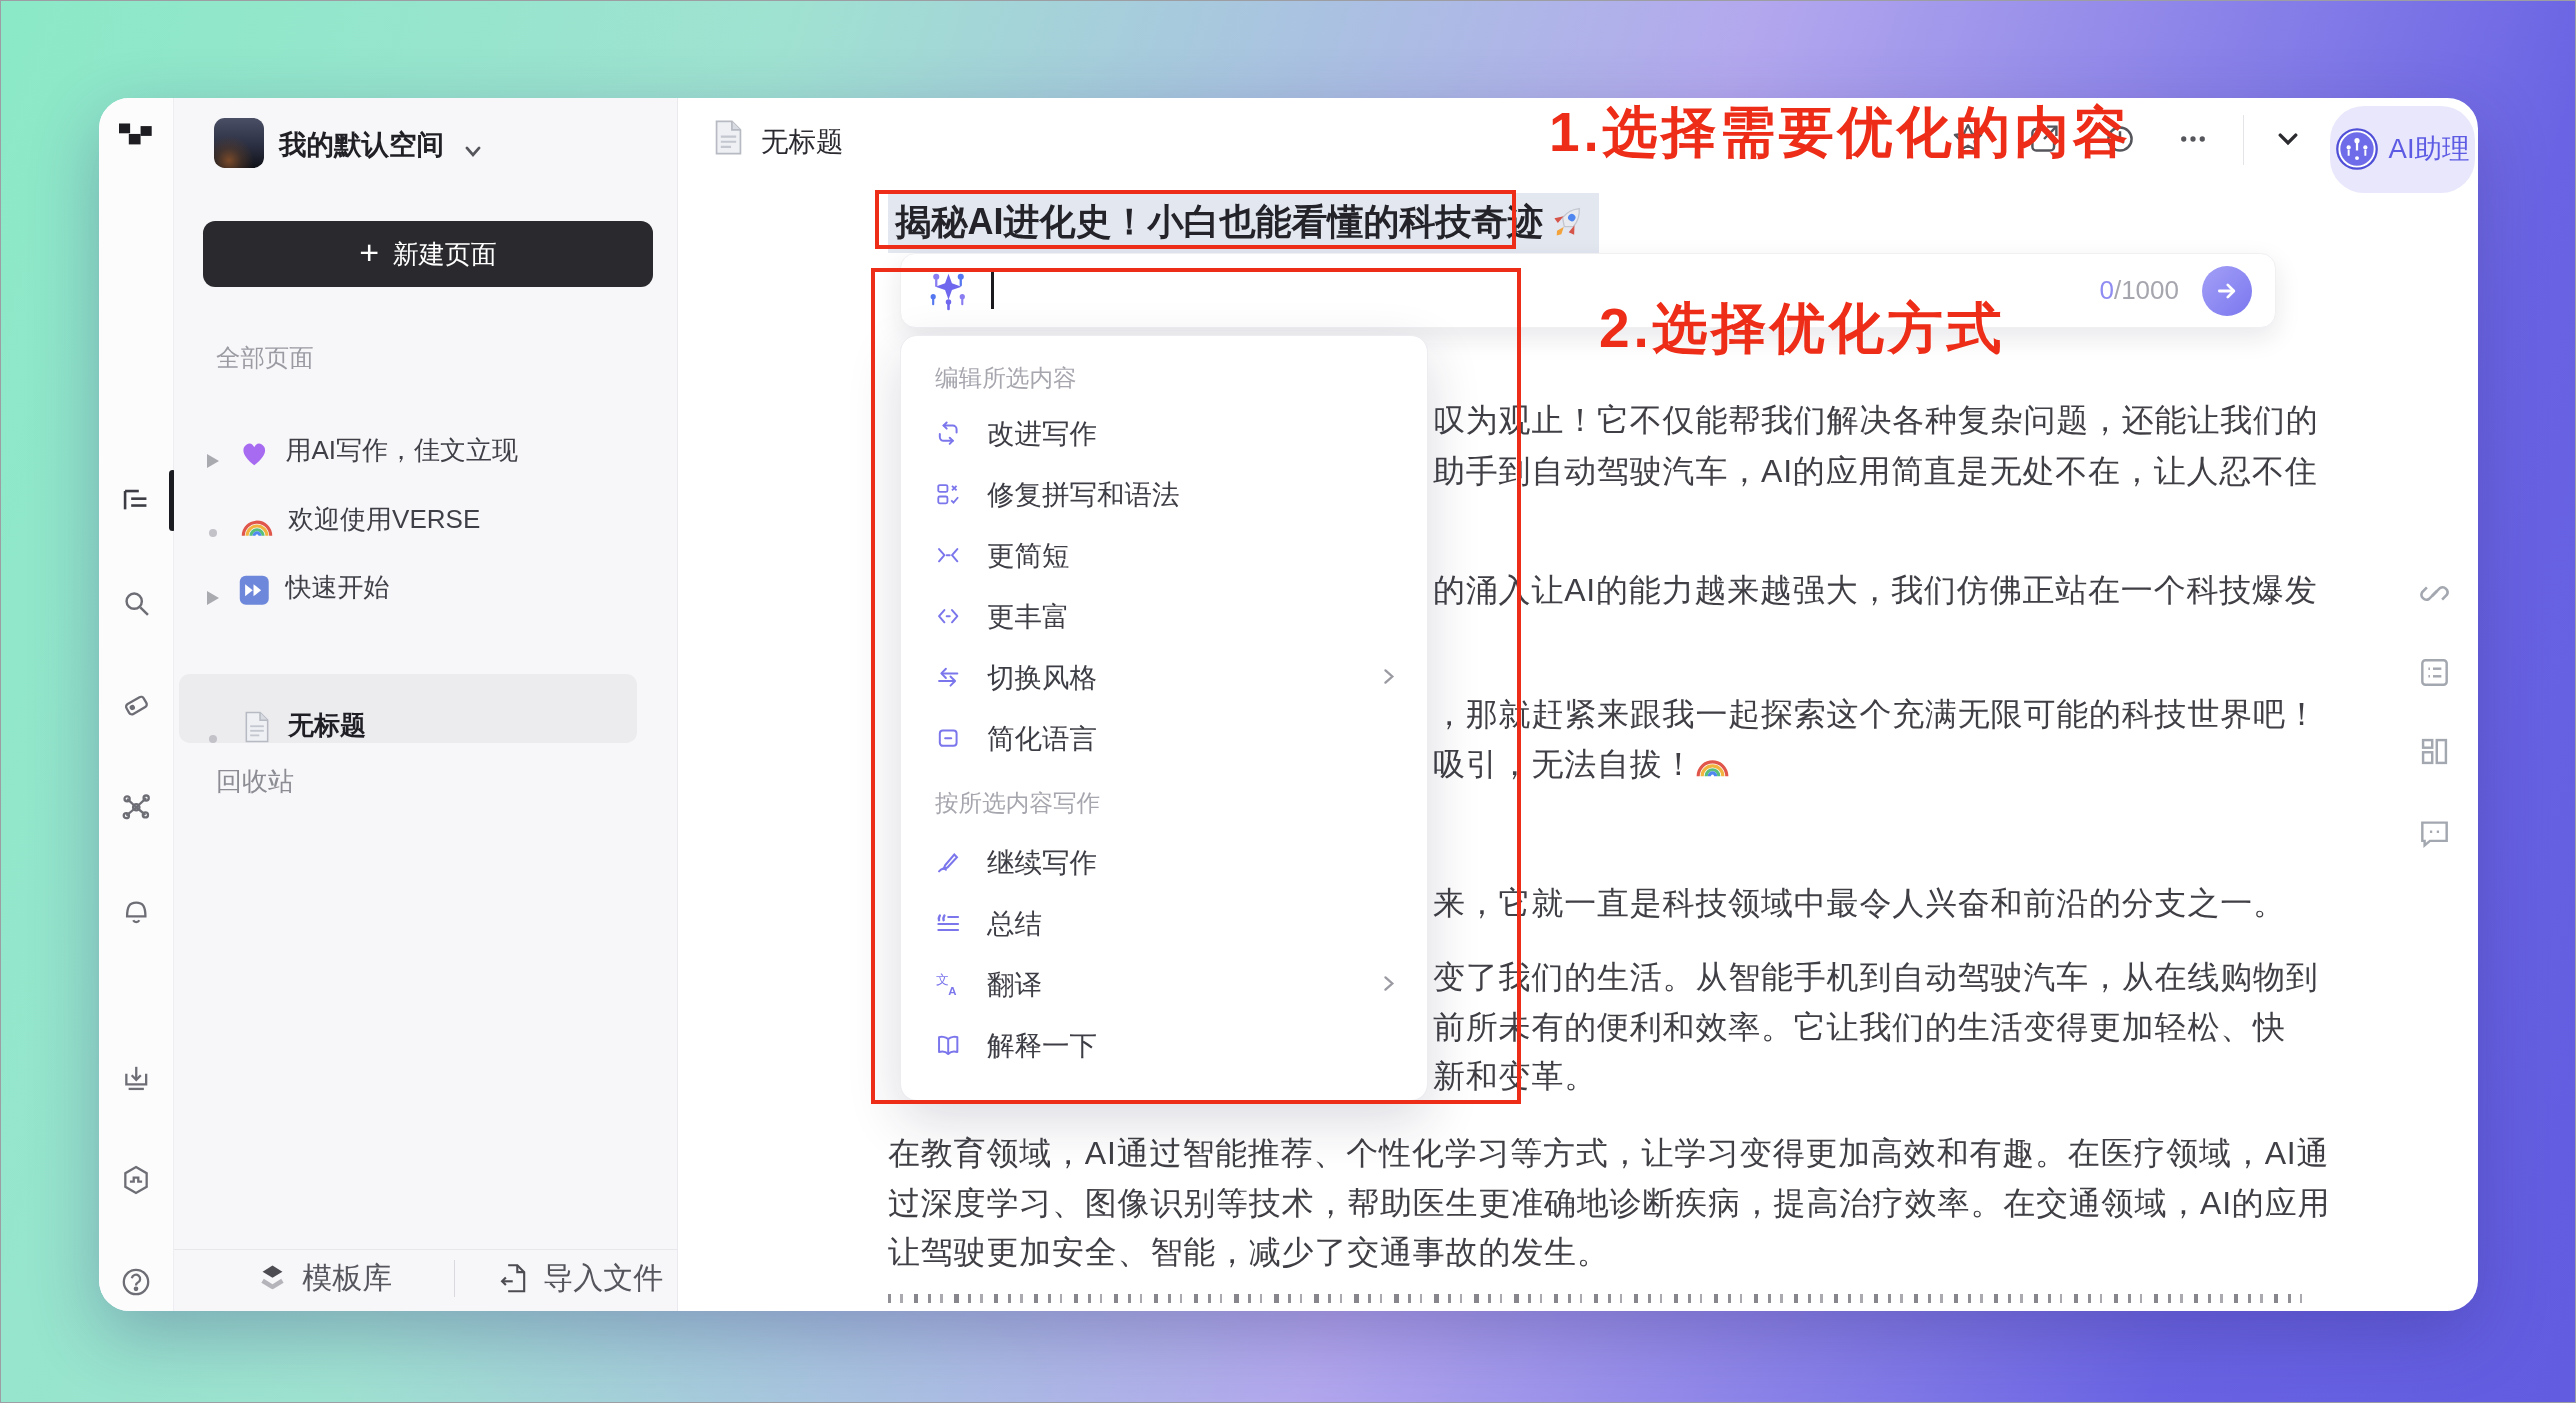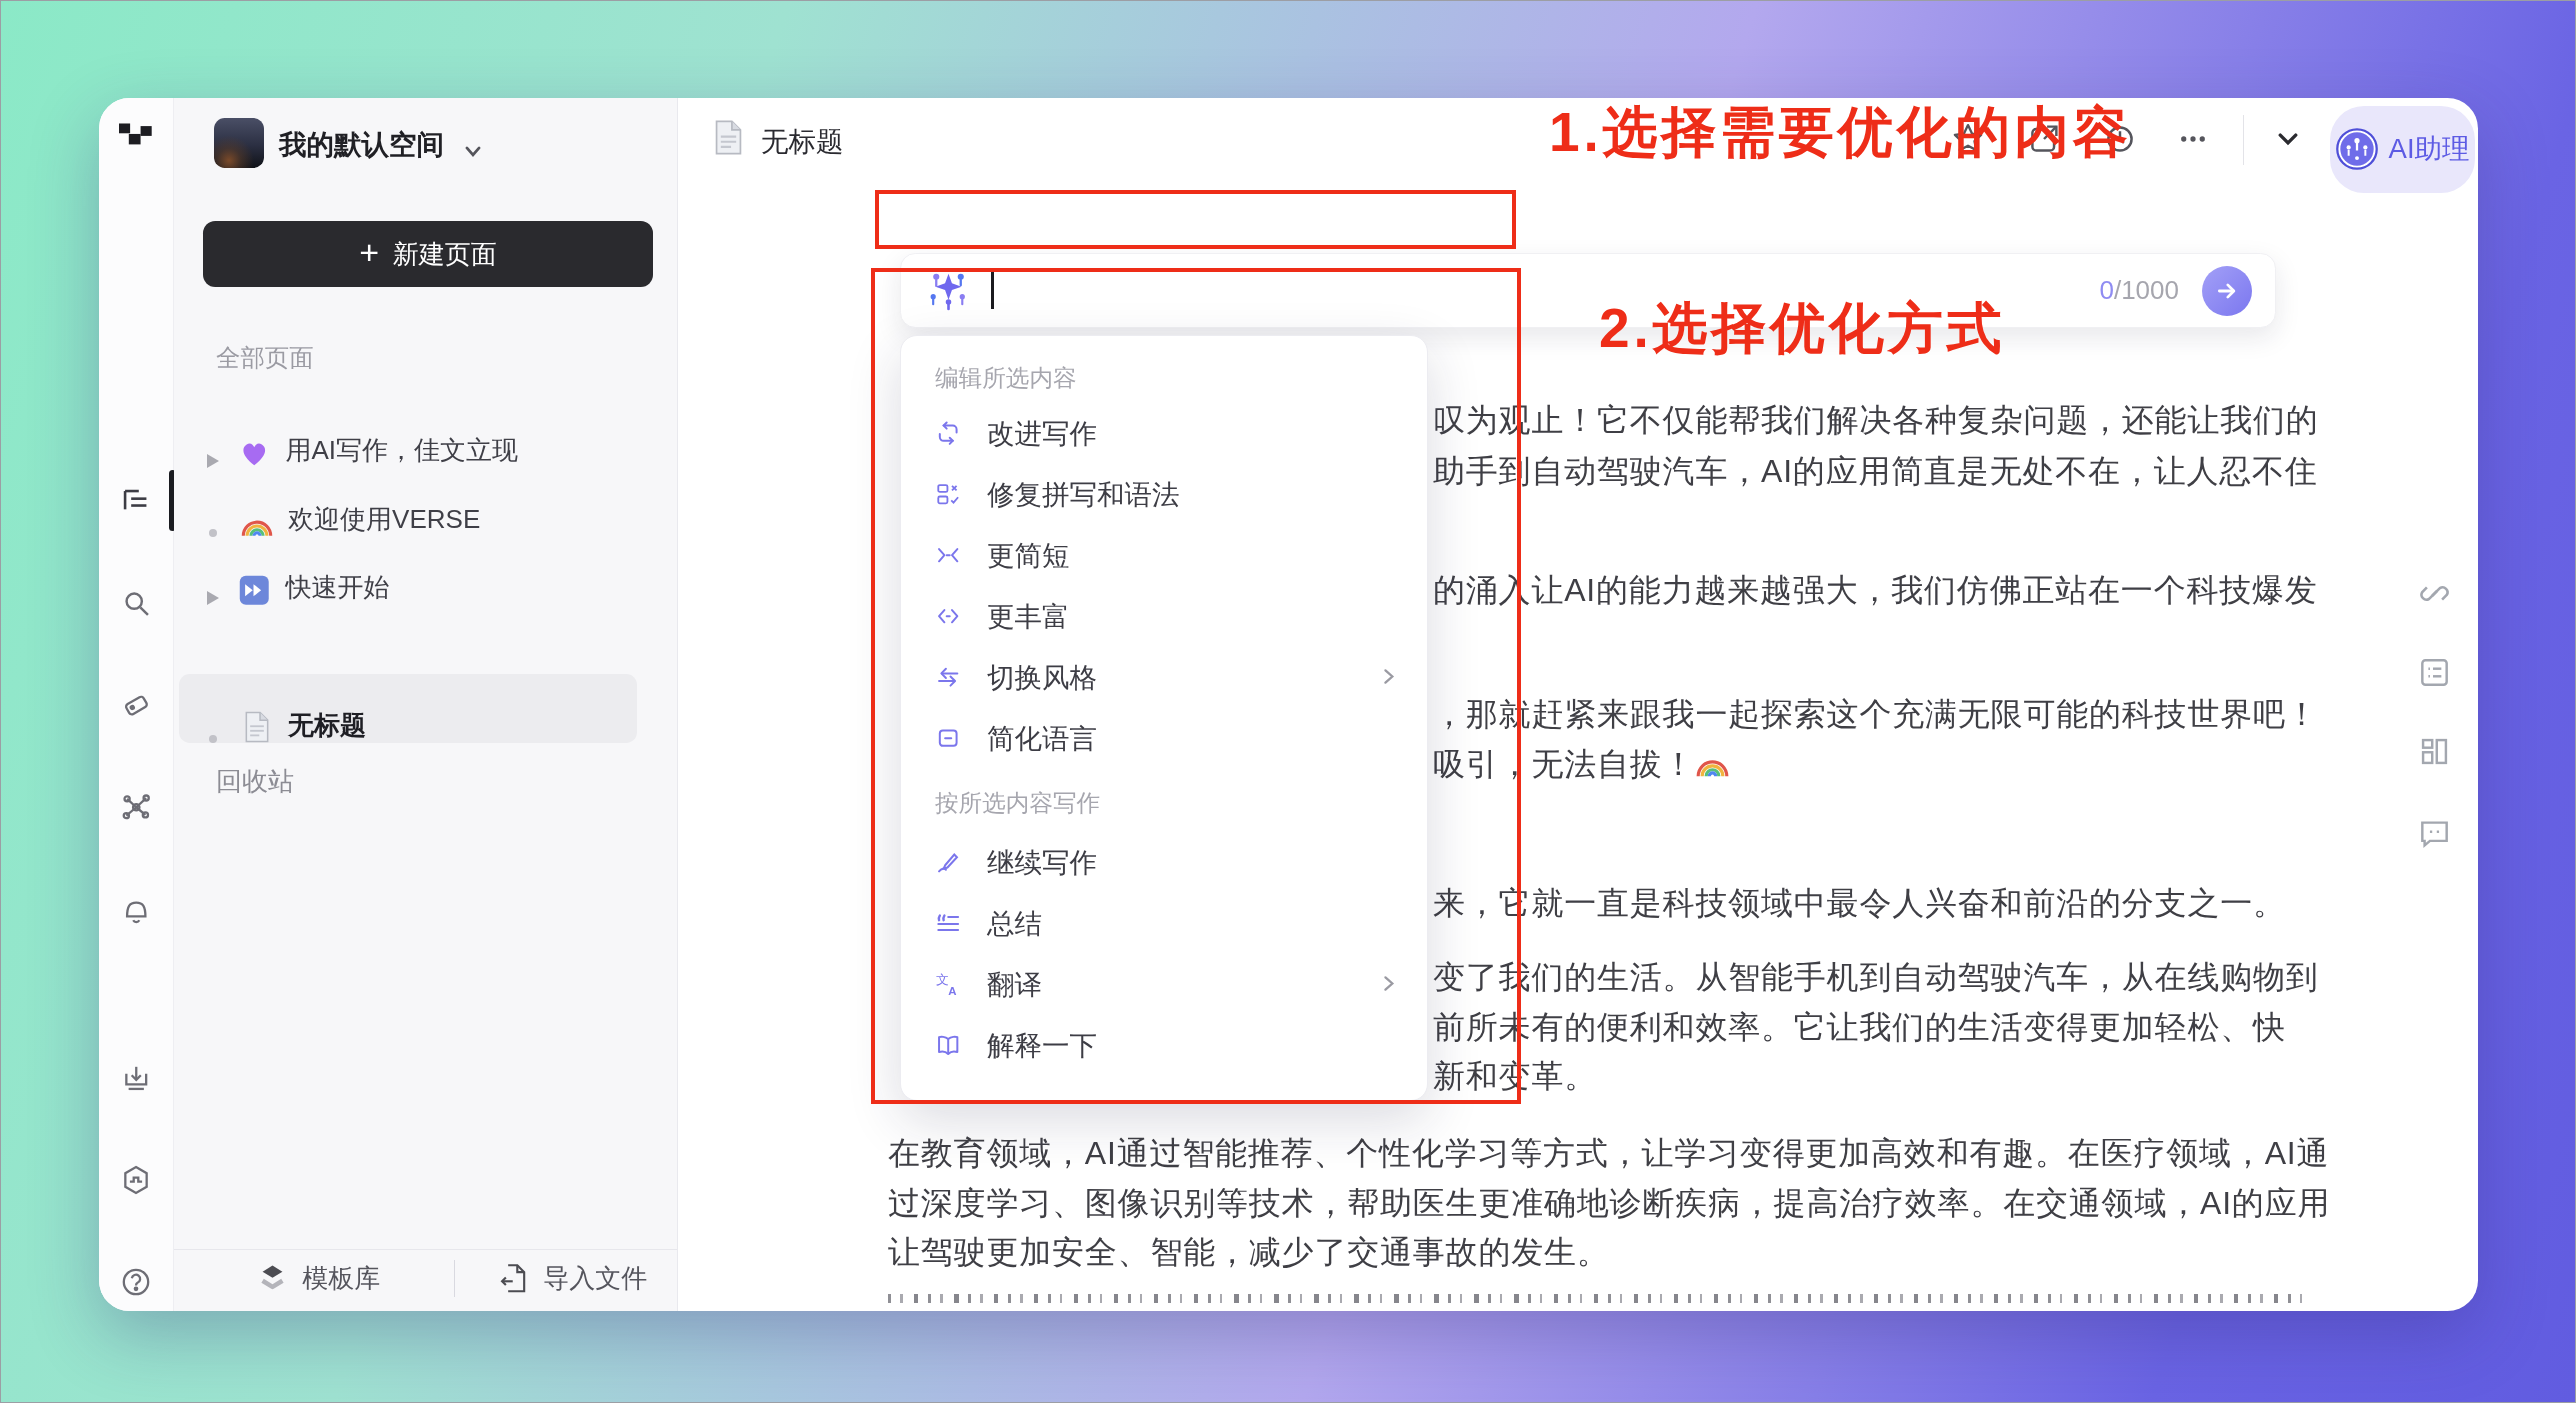--- a/index.html
+++ b/index.html
@@ -25,21 +25,21 @@
   .plus{font-size:34px;font-weight:400;line-height:1;margin-top:-3.1px;}
   .side-label{font-size:24.4px;color:#9b9ba3;}
   .side-item{left:80px;width:458px;height:69px;display:flex;align-items:flex-end;border-radius:10.7px;}
   .side-item.sel{background:#ececef;}
   .caret{width:0;height:0;border-left:12.2px solid #a9a9b0;border-top:7.6px solid transparent;border-bottom:7.6px solid transparent;margin-left:27.5px;}
   .dot{width:8.4px;height:8.4px;border-radius:50%;background:#c2c2c8;margin-left:30px;}
   .side-emoji{width:35px;margin-left:18.3px;display:flex;justify-content:center;}
   .side-text{font-size:26px;color:#3f3f47;margin-left:13.7px;white-space:nowrap;}
   .sel .side-text{font-weight:700;color:#1e1e24;}
   .foot-div{left:75px;top:1151px;width:503px;height:0.8px;background:#e7e7ec;}
-  .foot-item{top:1158px;height:44px;display:flex;align-items:center;gap:15.3px;font-size:26px;color:#55555d;}
+  .foot-item{top:1158px;height:44px;display:flex;align-items:center;gap:15.3px;font-size:30px;color:#55555d;}
   .foot-vdiv{left:355px;top:1162px;width:0.8px;height:37px;background:#d9d9e0;}
   
   .tab-title{left:662px;top:26px;font-size:27.5px;color:#2a2a30;}
   .hd-ic{top:24.4px;width:34px;height:34px;display:flex;align-items:center;justify-content:center;}
   .hd-div{left:2144px;top:17px;width:0.8px;height:50px;background:#e3e3e8;}
   .ai-pill{left:2231px;top:7.6px;width:145px;height:87px;border-radius:34px;background:#e9e7fb;
     display:flex;align-items:center;justify-content:center;gap:9.2px;}
   .ai-pill-txt{font-size:27.5px;color:#5d5be4;font-weight:500;}
   
   .doc-title{left:789px;top:95px;white-space:nowrap;}
@@ -312,20 +312,34 @@
         </svg>
     </div>
     <div class="abs rtool" style="top:717px">
       <svg width="35" height="35" viewBox="0 0 46 46" fill="none" stroke="#a3a7af" stroke-width="3.2">
           <path d="M7 10 h32 v24 h-22 l-7 6 v-6 h-3 z"></path>
           <line x1="17" y1="22" x2="20" y2="22"></line>
           <line x1="26" y1="22" x2="29" y2="22"></line>
         </svg>
     </div>
 
+    <div class="abs doc-title">
+      <span class="hl">
+          <span>揭秘AI进化史！小白也能看懂的科技奇迹</span>
+          <svg width="40" height="40" viewBox="0 0 48 48">
+            <g transform="rotate(40 24 24)">
+              <path d="M24 3 c6 6 8.5 14 8.5 21 l-8.5 7 -8.5 -7 c0 -7 2.5 -15 8.5 -21 z" fill="#e9eaf0" stroke="#c3c6cf" stroke-width="1.6"></path>
+              <circle cx="24" cy="17" r="4.4" fill="#4f86f0"></circle>
+              <path d="M15.5 22 l-7 9 7 1.8 z" fill="#d5554a"></path>
+              <path d="M32.5 22 l7 9 -7 1.8 z" fill="#d5554a"></path>
+              <path d="M24 32 l3.4 8.5 -3.4 4.5 -3.4 -4.5 z" fill="#f2a33c"></path>
+            </g>
+          </svg>
+        </span>
+    </div>
 
     <div class="abs frag" style="left:1334px;top:297px">叹为观止！它不仅能帮我们解决各种复杂问题，还能让我们的</div>
     <div class="abs frag" style="left:1334px;top:348px">助手到自动驾驶汽车，AI的应用简直是无处不在，让人忍不住</div>
     <div class="abs frag" style="left:1334px;top:467px">的涌入让AI的能力越来越强大，我们仿佛正站在一个科技爆发</div>
     <div class="abs frag" style="left:1334px;top:591px">，那就赶紧来跟我一起探索这个充满无限可能的科技世界吧！</div>
     <div class="abs frag" style="left:1334px;top:641px">
       <span>吸引，无法自拔！</span><svg width="35" height="26" viewBox="0 0 44 32" fill="none" style="vertical-align:-3.1px">
           <path d="M4 30 A18 18 0 0 1 40 30" stroke="#e0564a" stroke-width="4"></path>
           <path d="M9 30 A13 13 0 0 1 35 30" stroke="#f0b43f" stroke-width="4"></path>
           <path d="M14 30 A8 8 0 0 1 30 30" stroke="#58c07a" stroke-width="4"></path>

